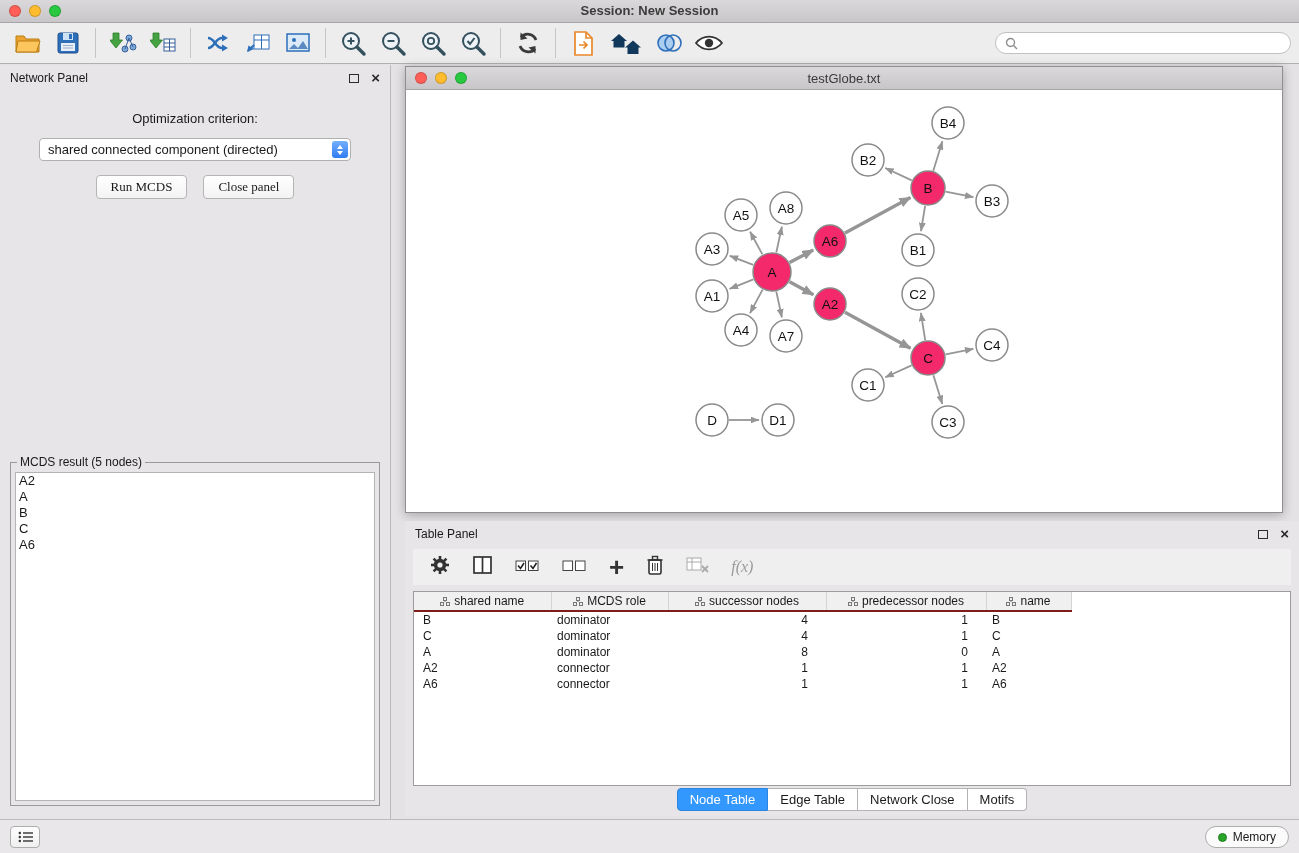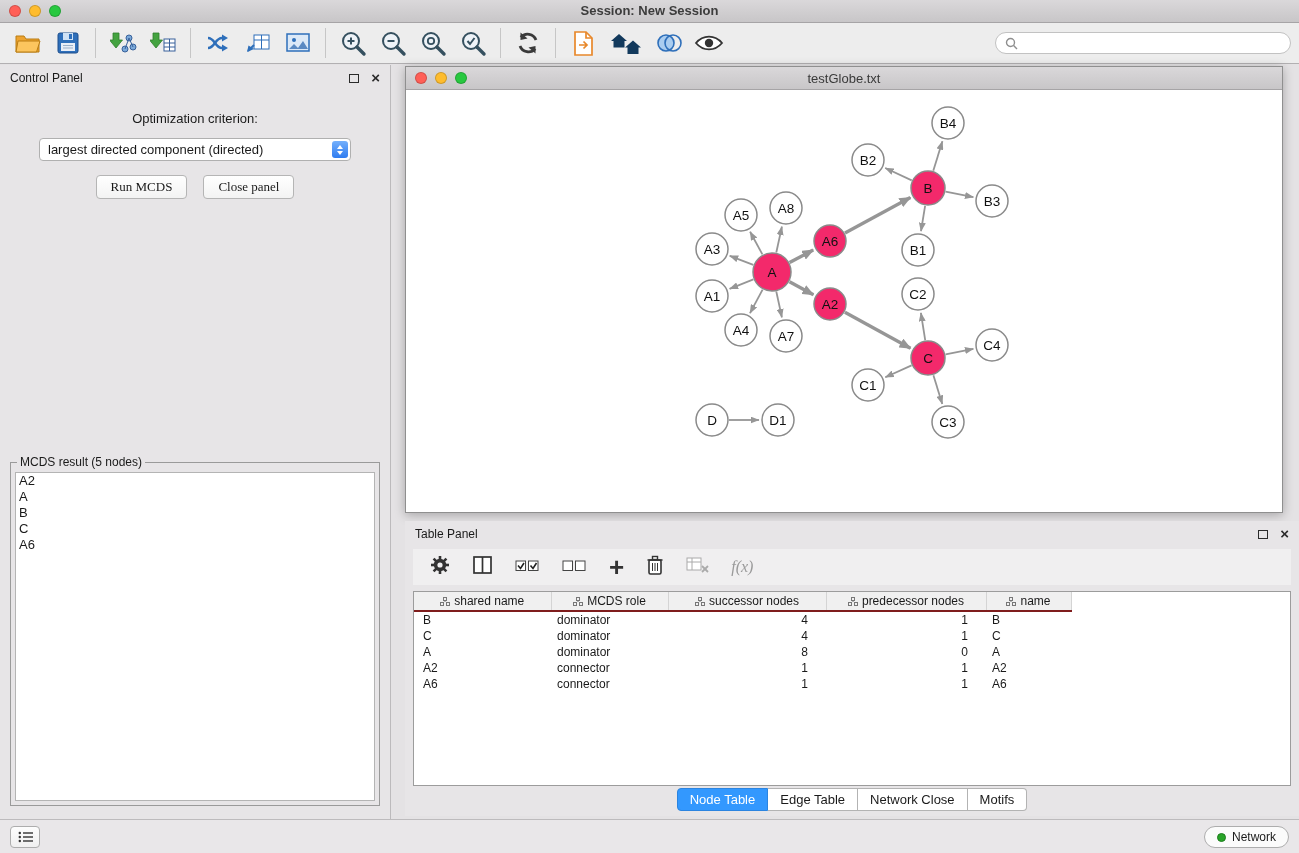--- a/index.html
+++ b/index.html
@@ -232,29 +232,29 @@
         <line x1="8.6" y1="8.6" x2="12" y2="12" stroke="#8e8e8e" stroke-width="1.4"></line>
       </svg>
       <input value="" style="">
     </div>
   </div>
 
   <div class="main">
 
     <div class="control-panel">
       <div class="panel-header">
-        <span>Control Panel</span>
+        <span>Network Panel</span>
         <span class="ph-icons">
           <span class="float-box"></span>
           <span class="close-x">×</span>
         </span>
       </div>
       <div class="opt-label">Optimization criterion:</div>
       <div class="dropdown">
-        <span>largest directed component (directed)</span>
+        <span>shared connected component (directed)</span>
         <span class="stepper">
           <span class="tri-up"></span>
             <span class="tri-down"></span>
         </span>
       </div>
       <div class="cp-buttons">
         <button class="btn">Run MCDS</button>
         <button class="btn">Close panel</button>
       </div>
       <fieldset class="result">
@@ -570,16 +570,16 @@
           </g>
         <g stroke="#333" stroke-width="1.4">
             <line x1="5" y1="2" x2="15" y2="2"></line>
             <line x1="5" y1="6" x2="15" y2="6"></line>
             <line x1="5" y1="10" x2="15" y2="10"></line>
           </g>
       </svg>
     </div>
     <div class="memory-btn">
       <span class="mem-dot"></span>
-      <span>Network</span>
+      <span>Memory</span>
     </div>
   </div>
 </div>
 
 </body></html>

